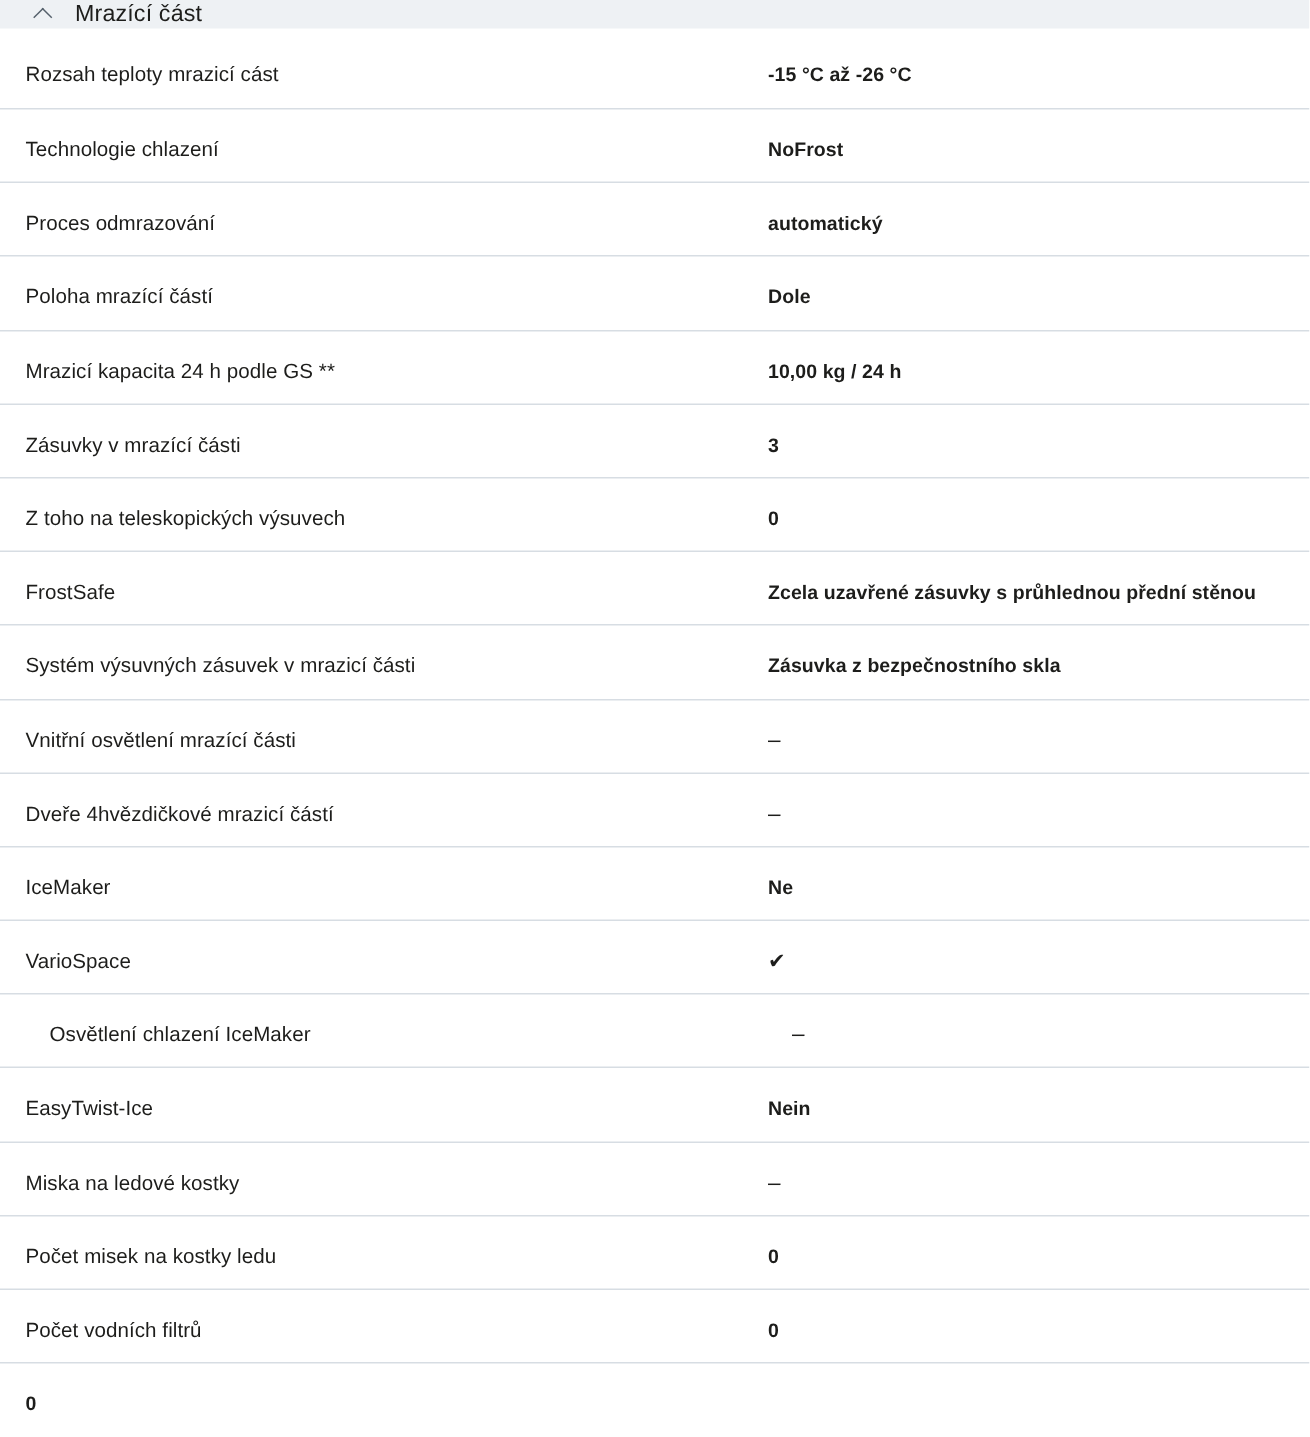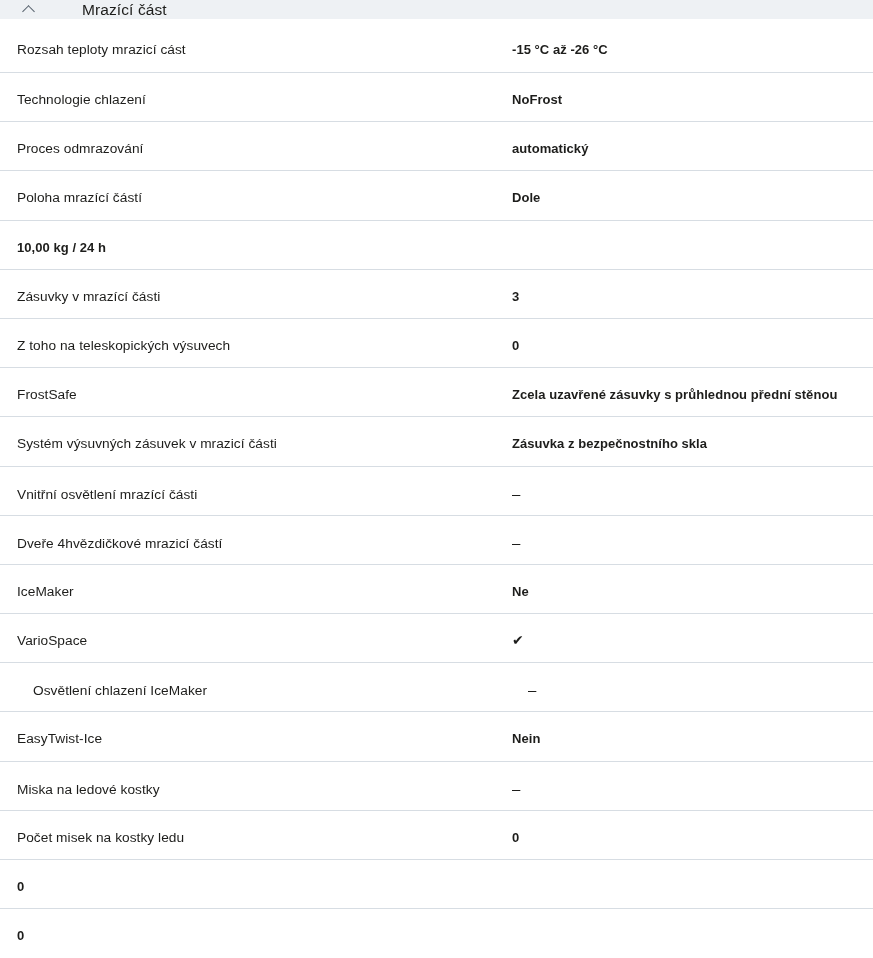--- a/index.html
+++ b/index.html
@@ -49,21 +49,20 @@
     border-top: 1.4px solid #55606b;
     transform: rotate(45deg);
   }
   .section-title {
     font-size: 15.5px;
     font-weight: 400;
     color: #1d1d1b;
     letter-spacing: 0.1px;
     line-height: 19px;
     white-space: nowrap;
-    margin-left: 32px;
   }
 
   
   .spec-rows {
     padding: 0;
     margin: 0;
   }
   .spec-row {
     display: flex;
     align-items: flex-start;
@@ -151,20 +150,21 @@
         </div>
       </div>
       <div class="spec-row">
         <div class="row-inner">
           <div class="spec-label">Poloha mrazící částí</div>
           <div class="spec-value">Dole</div>
         </div>
       </div>
       <div class="spec-row">
         <div class="row-inner">
+          <div class="spec-label">Mrazicí kapacita 24 h podle GS **</div>
           <div class="spec-value">10,00 kg / 24 h</div>
         </div>
       </div>
       <div class="spec-row">
         <div class="row-inner">
           <div class="spec-label">Zásuvky v mrazící části</div>
           <div class="spec-value">3</div>
         </div>
       </div>
       <div class="spec-row">
@@ -228,20 +228,21 @@
         </div>
       </div>
       <div class="spec-row">
         <div class="row-inner">
           <div class="spec-label">Počet misek na kostky ledu</div>
           <div class="spec-value">0</div>
         </div>
       </div>
       <div class="spec-row">
         <div class="row-inner">
+          <div class="spec-label">Počet vodních filtrů</div>
           <div class="spec-value">0</div>
         </div>
       </div>
       <div class="spec-row">
         <div class="row-inner">
           <div class="spec-value">0</div>
         </div>
       </div>
     </div>
 

